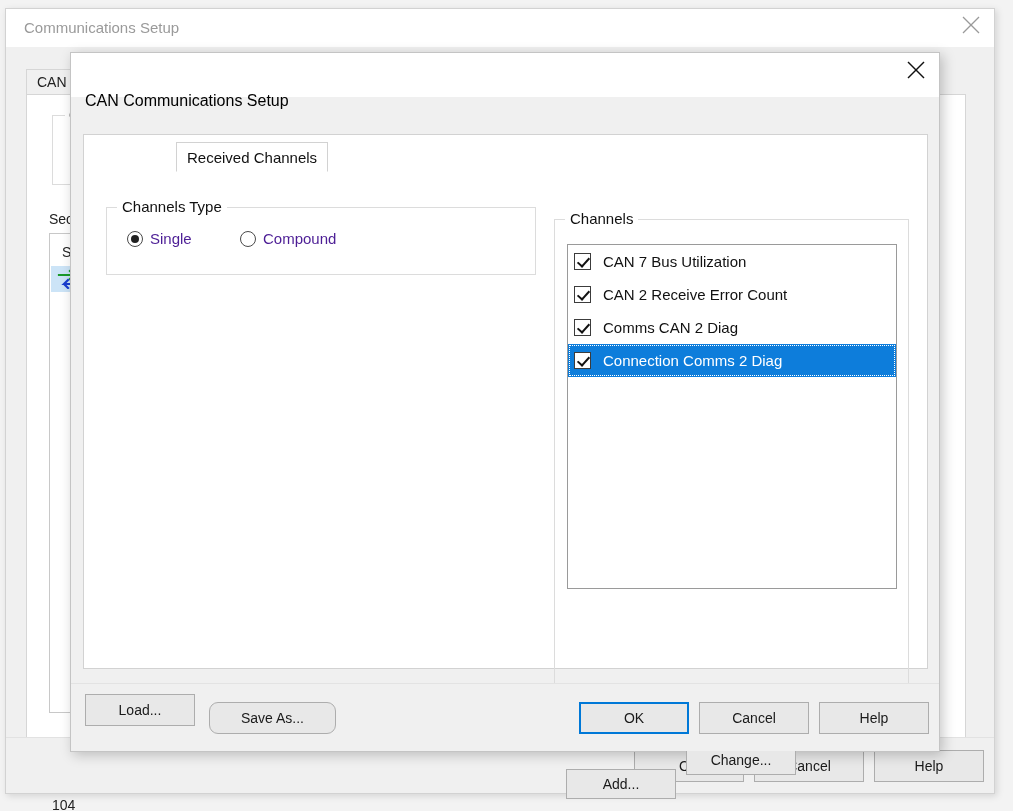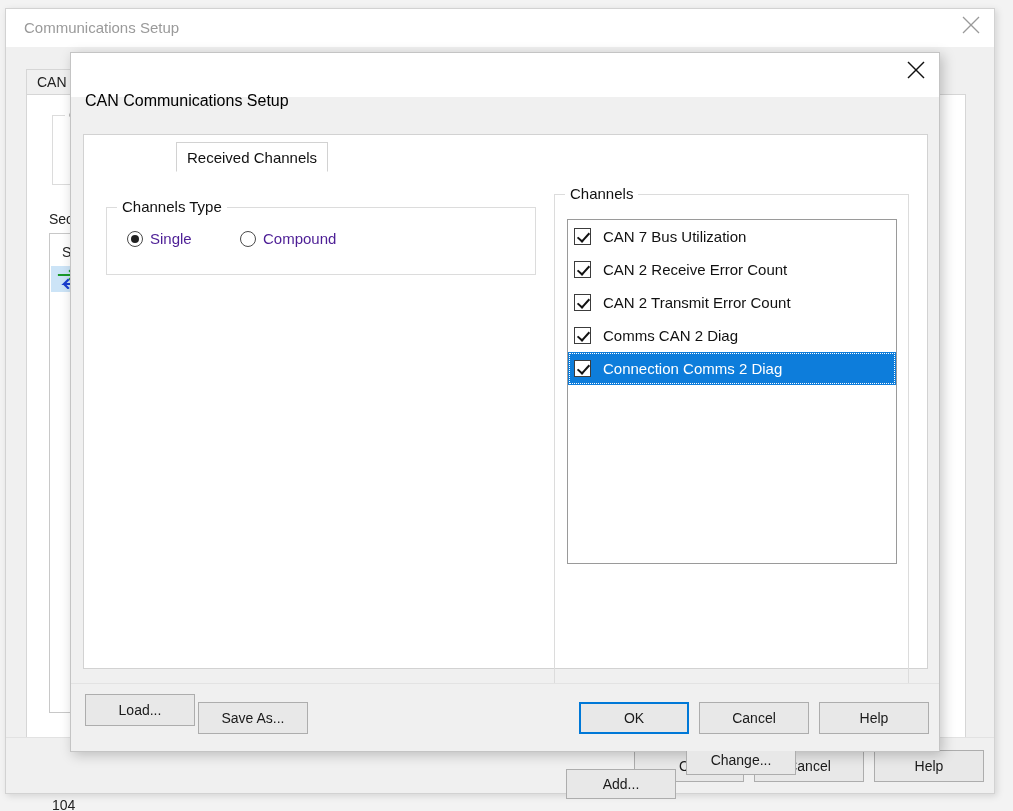--- a/index.html
+++ b/index.html
@@ -302,21 +302,21 @@
     left: 10px;
     top: -10px;
     background: #ffffff;
     padding: 0 5px;
     font-size: 15px;
     color: #111;
     white-space: nowrap;
   }
 
   #msgtype-group { left: 22px; top: 72px; width: 430px; height: 68px; }
-  #channels-group { left: 470px; top: 59px; width: 355px; height: 512px; }
+  #channels-group { left: 470px; top: 84px; width: 355px; height: 512px; }
 
   
   .radio-row {
     position: absolute;
     left: 0; top: 0;
     display: flex;
     align-items: center;
     cursor: default;
     white-space: nowrap;
   }
@@ -402,21 +402,21 @@
     position: absolute;
     left: 0;
     bottom: 0;
     width: 100%;
     height: 68px;
     background: #f0f0f0;
     border-top: 1px solid #e3e3e3;
     box-sizing: border-box;
   }
   #load-button    { left: 14px;  top: 10px; width: 110px; height: 32px; }
-  #saveas-button  { left: 127px; top: 18px; width: 110px; height: 32px; }
+  #saveas-button  { left: 138px; top: 18px; width: 127px; height: 32px; border-radius: 9px; }
   #ok-button      { left: 508px; top: 18px; width: 110px; height: 32px; }
   #cancel-button  { left: 628px; top: 18px; width: 110px; height: 32px; }
   #help-button    { left: 748px; top: 18px; width: 110px; height: 32px; }
   .win-btn.default {
     border: 2px solid #0078d7;
     background: #e8e8e8;
   }
 
   
   #outer-ok-button     { left: 628px; top: 12px; width: 110px; height: 32px; }
@@ -516,24 +516,20 @@
           <div class="list-item">
             <span class="cb checked"></span>
             <span class="item-label">CAN 7 Bus Utilization</span>
           </div>
           <div class="list-item">
             <span class="cb checked"></span>
             <span class="item-label">CAN 2 Receive Error Count</span>
           </div>
           <div class="list-item">
             <span class="cb checked"></span>
-            <span class="item-label">CAN 2 Transmit Error Count</span>
-          </div>
-          <div class="list-item">
-            <span class="cb checked"></span>
             <span class="item-label">Comms CAN 2 Diag</span>
           </div>
           <div class="list-item selected">
             <span class="cb checked"></span>
             <span class="item-label">Connection Comms 2 Diag</span>
           </div>
         </div>
       </div>
 
       <button class="win-btn" id="add-button">Add...</button>

